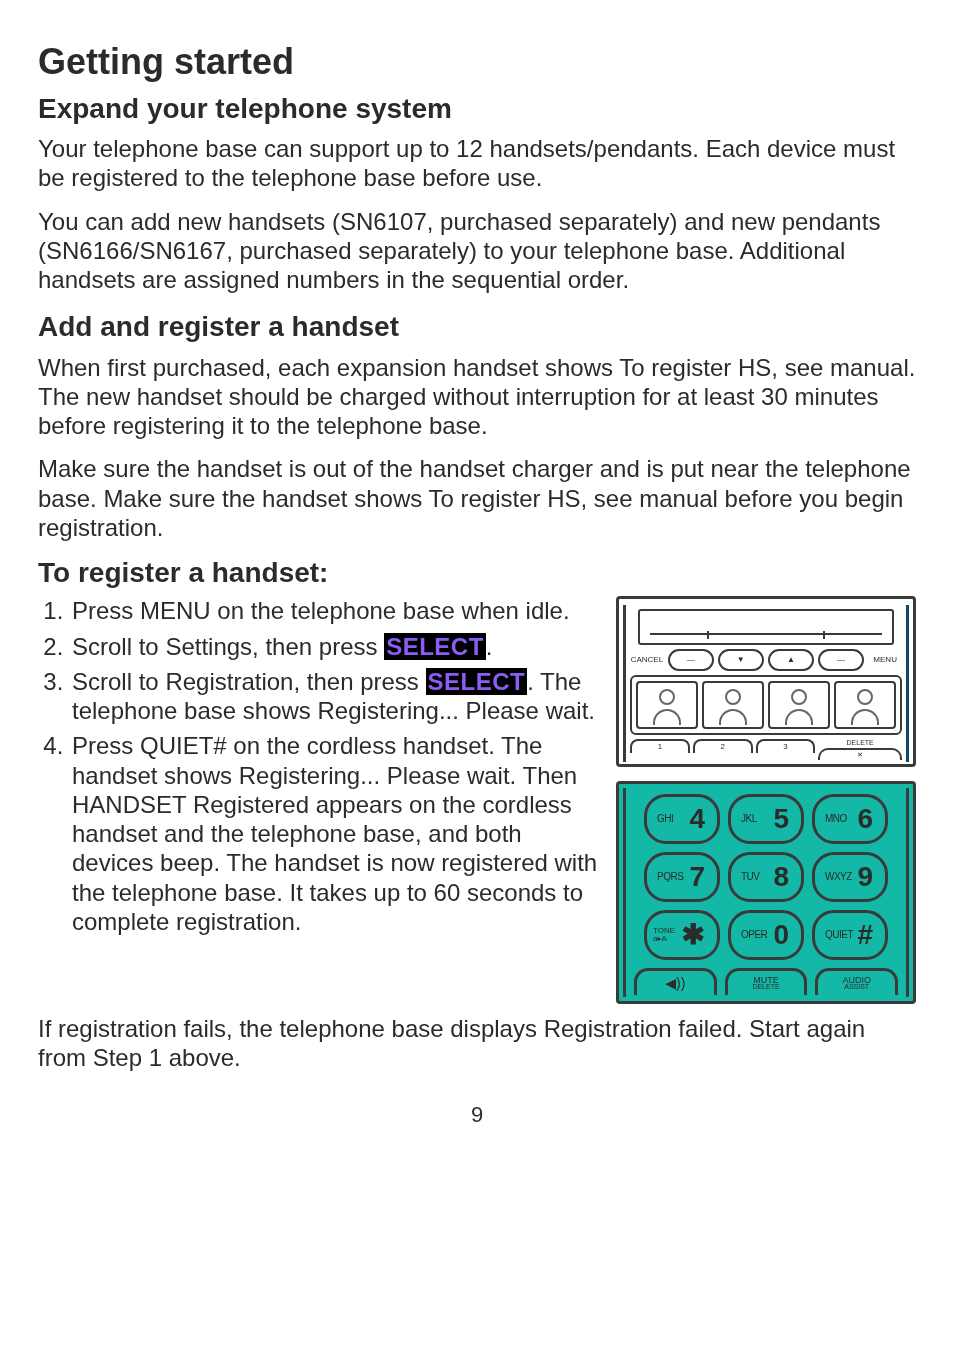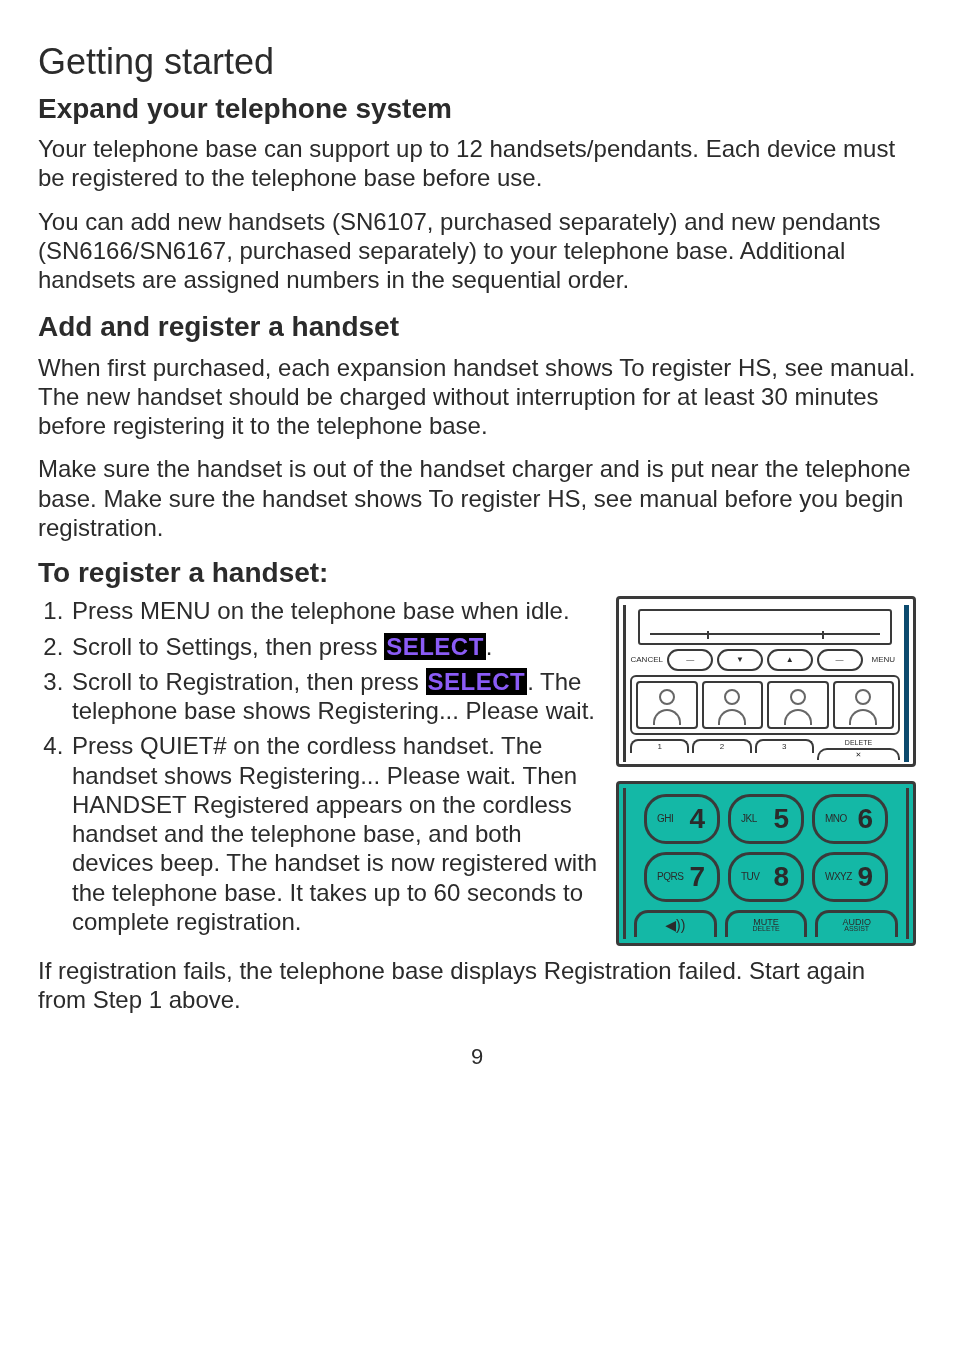--- a/index.html
+++ b/index.html
@@ -8,21 +8,21 @@
     font-family: Arial, Helvetica, sans-serif;
     font-size: 24px;
     line-height: 1.22;
     color: #2b2b2b;
     width: 954px;
     box-sizing: border-box;
     background: #fff;
   }
   h1 {
     font-size: 36px;
-    font-weight: normal;
+    font-weight: bold;
     margin: 0 0 8px 0;
   }
   h2 {
     font-size: 28px;
     font-weight: bold;
     margin: 0 0 8px 0;
   }
   .sect {
     margin-top: 16px;
   }
@@ -72,21 +72,21 @@
   
   .base {
     border: 3px solid #3a3a3a;
     border-radius: 4px;
     padding: 6px 4px 2px 4px;
     background: #fff;
     font-family: Arial, sans-serif;
   }
   .base-inner {
     border-left: 3px solid #3a3a3a;
-    border-right: 5px solid #0c4a6e;
+    border-right: 3px solid #0c4a6e;
     padding: 2px 4px;
   }
   .base-screen {
     height: 32px;
     border: 2px solid #3a3a3a;
     border-radius: 3px;
     margin: 2px 8px 2px 8px;
     background: #fff;
   }
   .base-screen-line {
@@ -367,20 +367,34 @@
               </div>
             <div class="key">
                 <span class="sub">TUV</span>
                 <span class="big">8</span>
               </div>
             <div class="key">
                 <span class="sub">WXYZ</span>
                 <span class="big">9</span>
               </div>
           </div>
+          <div class="key-row">
+            <div class="key">
+                <span class="sub2"><span>TONE</span><br><span>a▸A</span></span>
+                <span class="big">✱</span>
+              </div>
+            <div class="key">
+                <span class="sub">OPER</span>
+                <span class="big">0</span>
+              </div>
+            <div class="key">
+                <span class="sub">QUIET</span>
+                <span class="big">#</span>
+              </div>
+          </div>
           <div class="bottom-row">
             <div class="pill">
                 <span class="speaker-icon">◀))</span>
               </div>
             <div class="pill">
                 <span>MUTE</span>
                 <span style="font-size:7px">DELETE</span>
               </div>
             <div class="pill">
                 <span>AUDIO</span>

